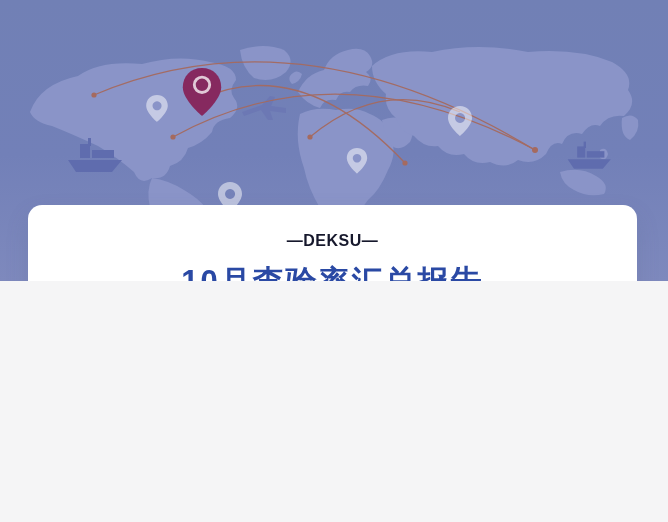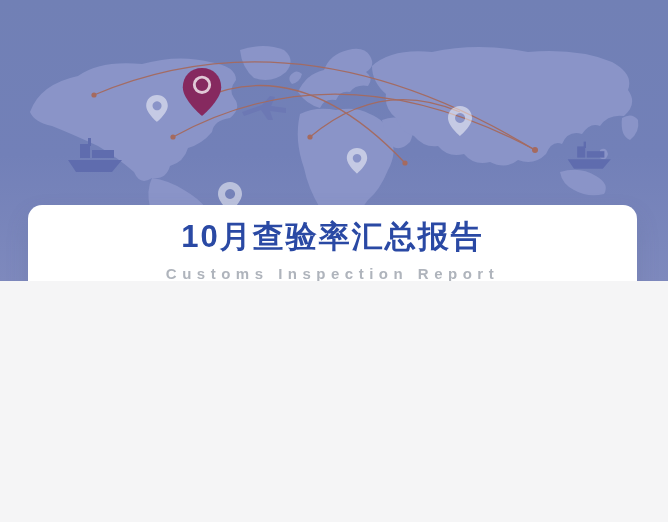--- a/index.html
+++ b/index.html
@@ -86,20 +86,21 @@
       </g>
 
       <g transform="translate(202,68) scale(1.6)">
         <path fill="#86295F" d="M0 0 C-7 0 -12 5 -12 12 C-12 20 0 30 0 30 C0 30 12 20 12 12 C12 5 7 0 0 0 Z"></path>
         <circle cx="0" cy="10.5" r="4.8" fill="none" stroke="rgba(255,255,255,0.75)" stroke-width="1.8"></circle>
       </g>
     </svg>
   </div>
 
   <div class="card">
+    <div class="brand">—DEKSU—</div>
     <div class="title">10月查验率汇总报告</div>
     <div class="subtitle">Customs Inspection Report</div>
     <div>
       <button class="cta">德速电商物流渠道查验率汇报</button>
     </div>
   </div>
 
   <div class="quote-section">
     
     

